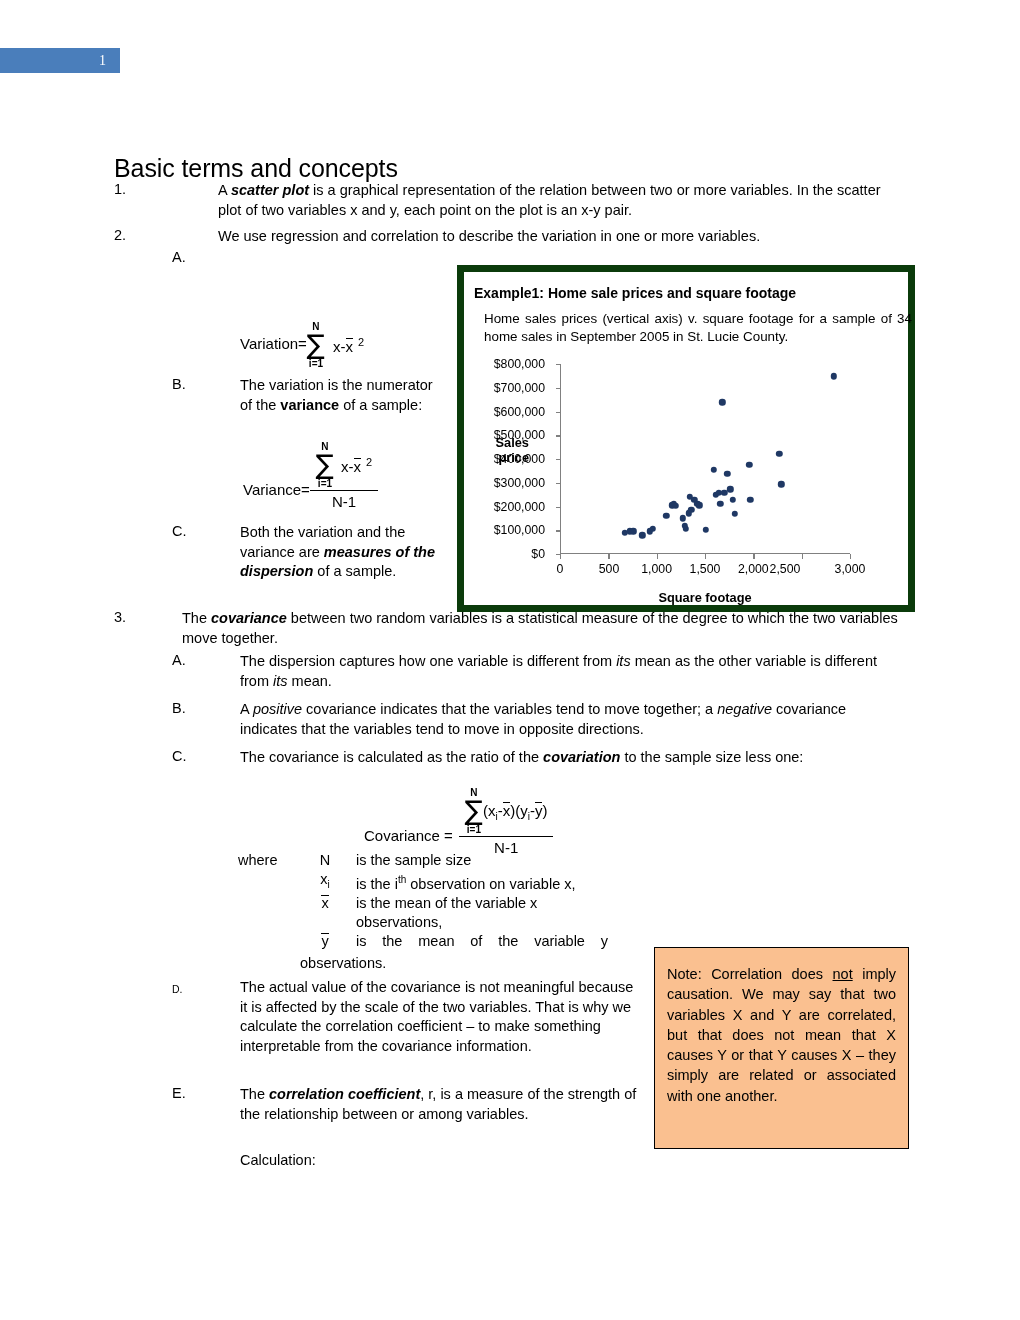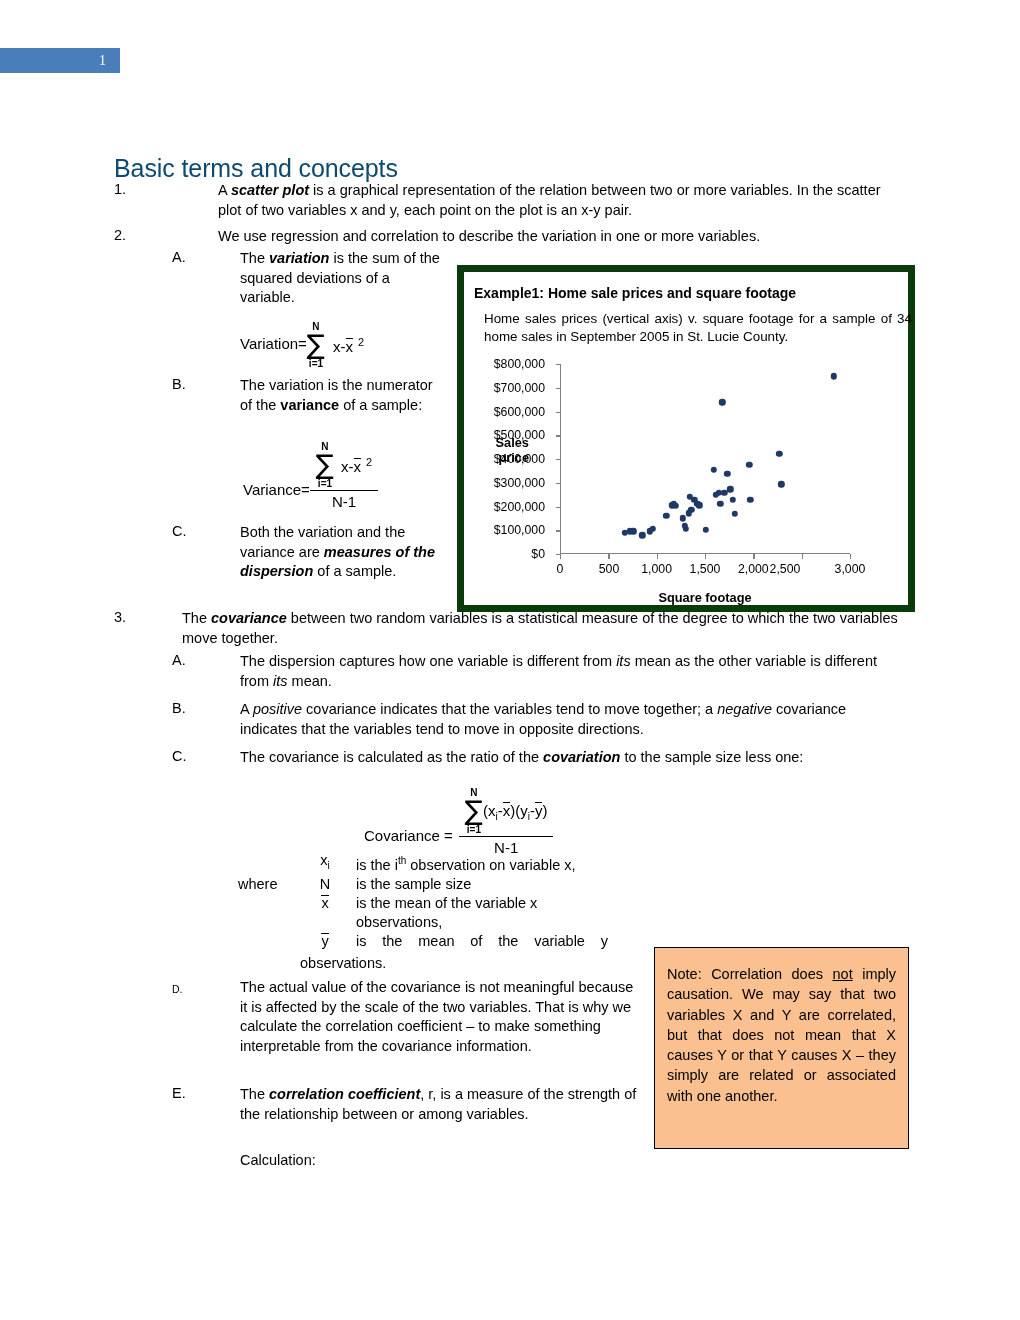--- a/index.html
+++ b/index.html
@@ -43,21 +43,21 @@
     height: 1320px;
   }
 
   .doc-title {
     position: absolute;
     left: 114px;
     top: 137px;
     font-size: 25px;
     font-weight: normal;
     letter-spacing: -0.1px;
-    color: #0c4a6e;
+    color: #000000;
   }
 
   
   .row {
     position: absolute;
     display: block;
   }
   .num {
     position: absolute;
     left: 0;
@@ -246,21 +246,20 @@
     <span class="txt"><span>A </span><b class="bi">scatter plot</b><span> is a graphical representation of the relation between two or more variables.  In the scatter plot of two variables x and y, each point on the plot is an x-y pair.</span></span>
   </div>
 
   <div class="row lvl1" style="left:114px; top:227px; width:790px;">
     <span class="num">2.</span>
     <span class="txt">We use regression and correlation to describe the variation in one or more variables.</span>
   </div>
 
   <div class="row lvl2" style="left:172px; top:249px; width:268px;">
     <span class="num">A.</span>
-    <span class="txt"><span>The </span><b class="bi">variation</b><span> is the sum of the squared deviations of a variable.</span></span>
   </div>
 
   <div class="formula" style="left:240px; top:322px;">
     <span>Variation=</span><span class="sum-wrap"><span class="sum-top">N</span><span class="sum-glyph">∑</span><span class="sum-bot">i=1</span></span><span style="display:inline-block; margin-left:8px; vertical-align:middle;"><span>x-</span><span class="ovl">x</span><span class="sup" style="margin-left:5px;">2</span></span>
   </div>
 
   <div class="row lvl2" style="left:172px; top:376px; width:268px;">
     <span class="num">B.</span>
     <span class="txt"><span>The variation is the numerator of the </span><b class="bb">variance</b><span> of a sample:</span></span>
   </div>
@@ -295,28 +294,28 @@
   </div>
 
   <div class="formula" style="left:364px; top:788px;">
     <span style="display:inline-block; vertical-align:middle; padding-top:26px;">Covariance =</span><span class="frac" style="margin-left:6px;"><span class="fnum"><span class="sum-wrap"><span class="sum-top">N</span><span class="sum-glyph">∑</span><span class="sum-bot">i=1</span></span><span style="display:inline-block; vertical-align:middle;"><span>(x</span><sub style="font-size:10px;">i</sub><span>-</span><span class="ovl">x</span><span>)(y</span><sub style="font-size:10px;">i</sub><span>-</span><span class="ovl">y</span><span>)</span></span></span><span class="fbar"></span><span class="fden">N-1</span></span>
   </div>
 
   <div class="where-block" style="left:238px; top:851px; width:420px;">
     <table>
       <tbody>
           <tr>
+        <td class="wlbl">where</td>
+        <td class="wsym">N</td>
+        <td><span>is the sample size</span></td>
+      </tr>
+      <tr>
         <td class="wlbl"></td>
         <td class="wsym"><span>x</span><sub style="font-size:10px;">i</sub></td>
         <td><span>is the i</span><sup style="font-size:10px;">th</sup><span> observation on variable x,</span></td>
-      </tr>
-      <tr>
-        <td class="wlbl">where</td>
-        <td class="wsym">N</td>
-        <td><span>is the sample size</span></td>
       </tr>
       <tr>
         <td class="wlbl"></td>
         <td class="wsym"><span class="ovl">x</span></td>
         <td><span>is the mean of the variable x observations,</span></td>
       </tr>
       <tr>
         <td class="wlbl"></td>
         <td class="wsym"><span class="ovl">y</span></td>
         <td class="just" style="width:252px;"><span>is the mean of the variable y</span></td>

